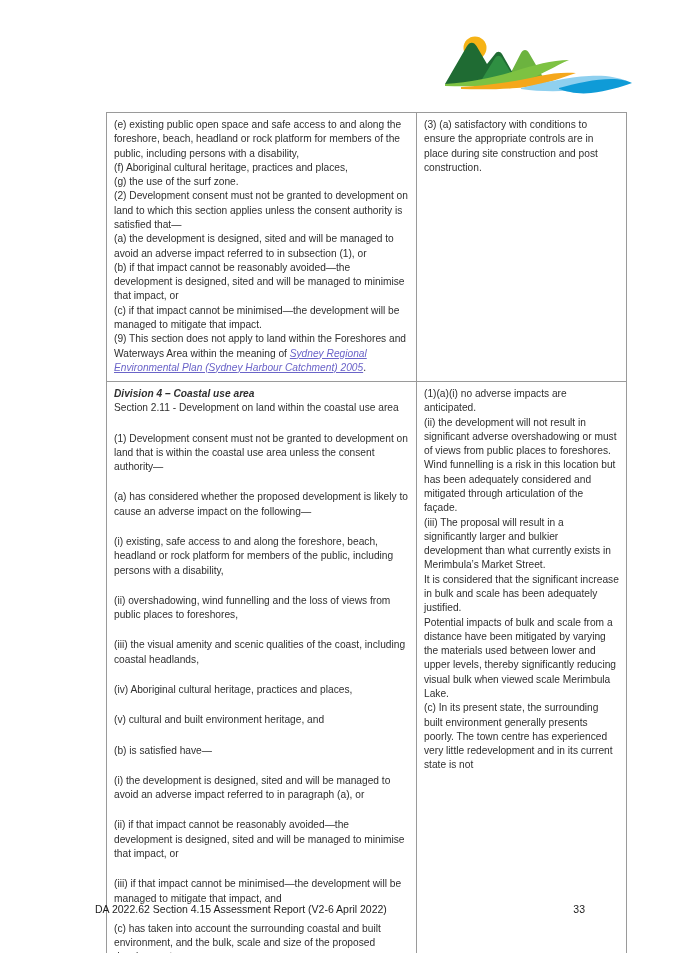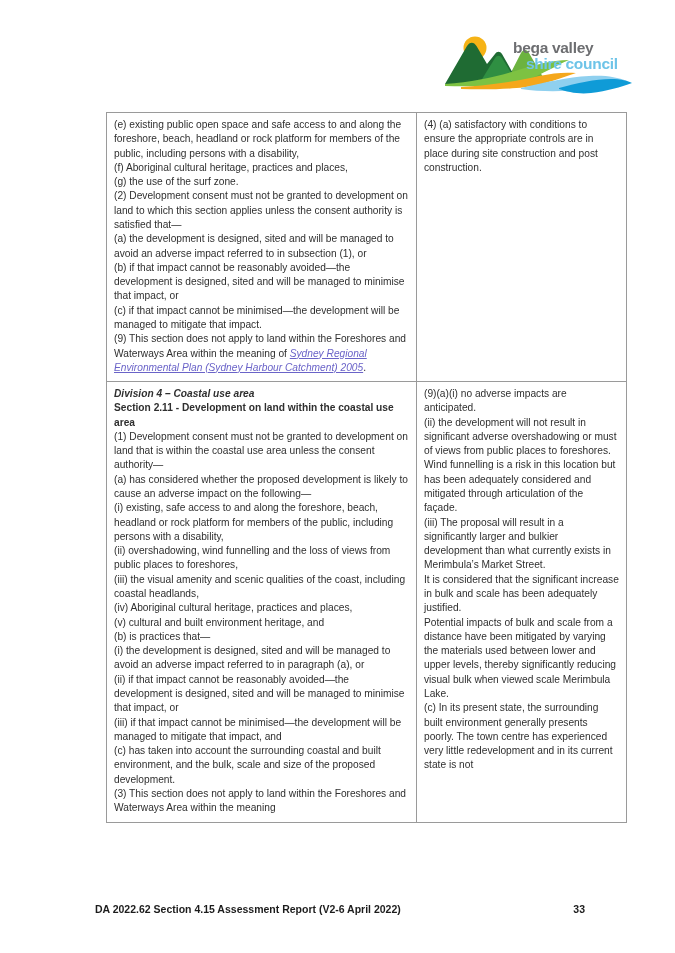--- a/index.html
+++ b/index.html
@@ -83,53 +83,53 @@
   .col-left { width: 295px; }
   .col-right { width: 195px; }
 
   .cell p {
     margin: 0;
     font-size: 10.2px;
     line-height: 1.40;
     color: #2f2f2f;
   }
   .cell p.spaced { }
-  .cell p.tight { margin-top: 0; }
+  .cell p.tight { margin-top: 16px; }
 
   .division-head {
     font-weight: bold;
     font-style: italic;
     font-size: 11.2px;
     margin: 0 0 8px 0;
     line-height: 1.35;
     color: #1a1a1a;
   }
   .section-head {
-    font-weight: bold;
+    font-weight: normal;
     font-size: 10.2px;
     margin: 0;
     line-height: 1.40;
     color: #1a1a1a;
   }
   .link {
     color: #6a63c8;
     font-style: italic;
   }
 
   
   .footer {
     position: absolute;
     left: 95px;
     right: 90px;
     top: 903px;
     display: flex;
     justify-content: space-between;
     align-items: baseline;
     font-size: 10.5px;
-    font-weight: bold;
+    font-weight: normal;
     color: #1c1c1c;
   }
 </style>
 </head>
 <body>
 
 <div class="page">
 
   <div class="header">
     <div class="logo-block">
@@ -146,66 +146,62 @@
 
         <path d="M2 54 C30 52 52 47 72 41 C92 35 108 30 126 30 C112 36 100 44 84 50 C70 55 40 57 2 56 Z" fill="#7dc242"></path>
 
         <path d="M18 57 C52 55 74 51 96 46 C110 43 122 42 133 43 C120 47 108 52 94 55 C78 59 46 60 18 59 Z" fill="#f5a71b"></path>
 
         <path d="M78 58 C104 52 124 47 146 46 C162 45 174 47 184 51 C170 53 156 56 140 59 C122 62 98 62 78 59 Z" fill="#8fd0ef"></path>
 
         <path d="M116 58 C134 53 152 49 168 49 C178 49 185 51 189 53 C178 57 164 61 148 63 C136 64.5 124 62 116 59 Z" fill="#0f9bd7"></path>
       </svg>
 
-      <div class="logo-wordmark">
-        <span class="logo-line1">bega valley</span>
-        <span class="logo-line2">shire council</span>
-      </div>
     </div>
   </div>
 
   <table class="doc-table">
     <tbody>
 
       <tr>
         <td class="col-left cell">
           <p>(e)  existing public open space and safe access to and along the foreshore, beach, headland or rock platform for members of the public, including persons with a disability,</p>
           <p class="spaced">(f)  Aboriginal cultural heritage, practices and places,</p>
           <p class="spaced">(g)  the use of the surf zone.</p>
           <p class="spaced">(2)  Development consent must not be granted to development on land to which this section applies unless the consent authority is satisfied that—</p>
           <p class="spaced">(a)  the development is designed, sited and will be managed to avoid an adverse impact referred to in subsection (1), or</p>
           <p class="spaced">(b)  if that impact cannot be reasonably avoided—the development is designed, sited and will be managed to minimise that impact, or</p>
           <p class="spaced">(c)  if that impact cannot be minimised—the development will be managed to mitigate that impact.</p>
           <p class="spaced"><span>(9)  This section does not apply to land within the Foreshores and Waterways Area within the meaning of </span><a class="link" href="#">Sydney Regional Environmental Plan (Sydney Harbour Catchment) 2005</a><span>.</span></p>
         </td>
         <td class="col-right cell">
-          <p>(4) (a) satisfactory with conditions to ensure the appropriate controls are in place during site construction and post construction.</p>
+          <p>(3) (a) satisfactory with conditions to ensure the appropriate controls are in place during site construction and post construction.</p>
         </td>
       </tr>
 
       <tr>
         <td class="col-left cell">
           <p class="division-head">Division 4 – Coastal use area</p>
           <p class="section-head">Section 2.11 - Development on land within the coastal use area</p>
           <p class="tight">(1)  Development consent must not be granted to development on land that is within the coastal use area unless the consent authority—</p>
           <p class="tight">(a)  has considered whether the proposed development is likely to cause an adverse impact on the following—</p>
           <p class="tight">(i)  existing, safe access to and along the foreshore, beach, headland or rock platform for members of the public, including persons with a disability,</p>
           <p class="tight">(ii)  overshadowing, wind funnelling and the loss of views from public places to foreshores,</p>
           <p class="tight">(iii)  the visual amenity and scenic qualities of the coast, including coastal headlands,</p>
           <p class="tight">(iv)  Aboriginal cultural heritage, practices and places,</p>
           <p class="tight">(v)  cultural and built environment heritage, and</p>
-          <p class="tight">(b)  is practices that—</p>
+          <p class="tight">(b)  is satisfied have—</p>
           <p class="tight">(i)  the development is designed, sited and will be managed to avoid an adverse impact referred to in paragraph (a), or</p>
           <p class="tight">(ii)  if that impact cannot be reasonably avoided—the development is designed, sited and will be managed to minimise that impact, or</p>
           <p class="tight">(iii)  if that impact cannot be minimised—the development will be managed to mitigate that impact, and</p>
           <p class="tight">(c)  has taken into account the surrounding coastal and built environment, and the bulk, scale and size of the proposed development.</p>
           <p class="tight">(3)  This section does not apply to land within the Foreshores and Waterways Area within the meaning</p>
         </td>
         <td class="col-right cell">
-          <p>(9)(a)(i) no adverse impacts are anticipated.</p>
+          <p>(1)(a)(i) no adverse impacts are anticipated.</p>
           <p class="spaced">(ii) the development will not result in significant adverse overshadowing or must of views from public places to foreshores.</p>
           <p class="spaced">Wind funnelling is a risk in this location but has been adequately considered and mitigated through articulation of the façade.</p>
           <p class="spaced">(iii) The proposal will result in a significantly larger and bulkier development than what currently exists in Merimbula’s Market Street.</p>
           <p class="spaced">It is considered that the significant increase in bulk and scale has been adequately justified.</p>
           <p class="spaced">Potential impacts of bulk and scale from a distance have been mitigated by varying the materials used between lower and upper levels, thereby significantly reducing visual bulk when viewed scale Merimbula Lake.</p>
           <p class="spaced">(c) In its present state, the surrounding built environment generally presents poorly.  The town centre has experienced very little redevelopment and in its current state is not</p>
         </td>
       </tr>
 
     </tbody>

